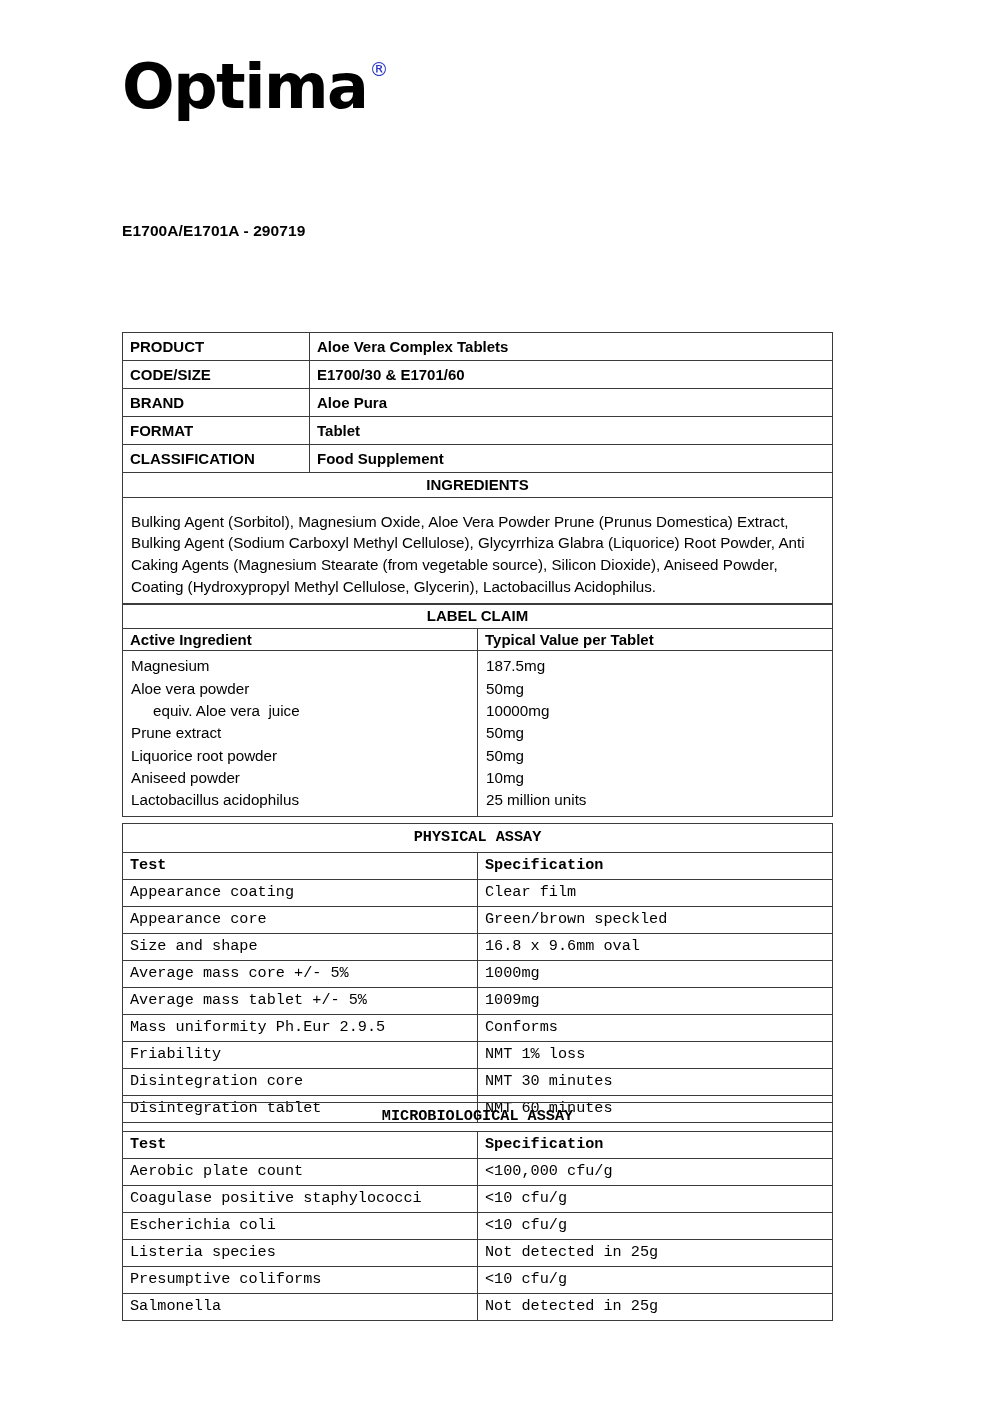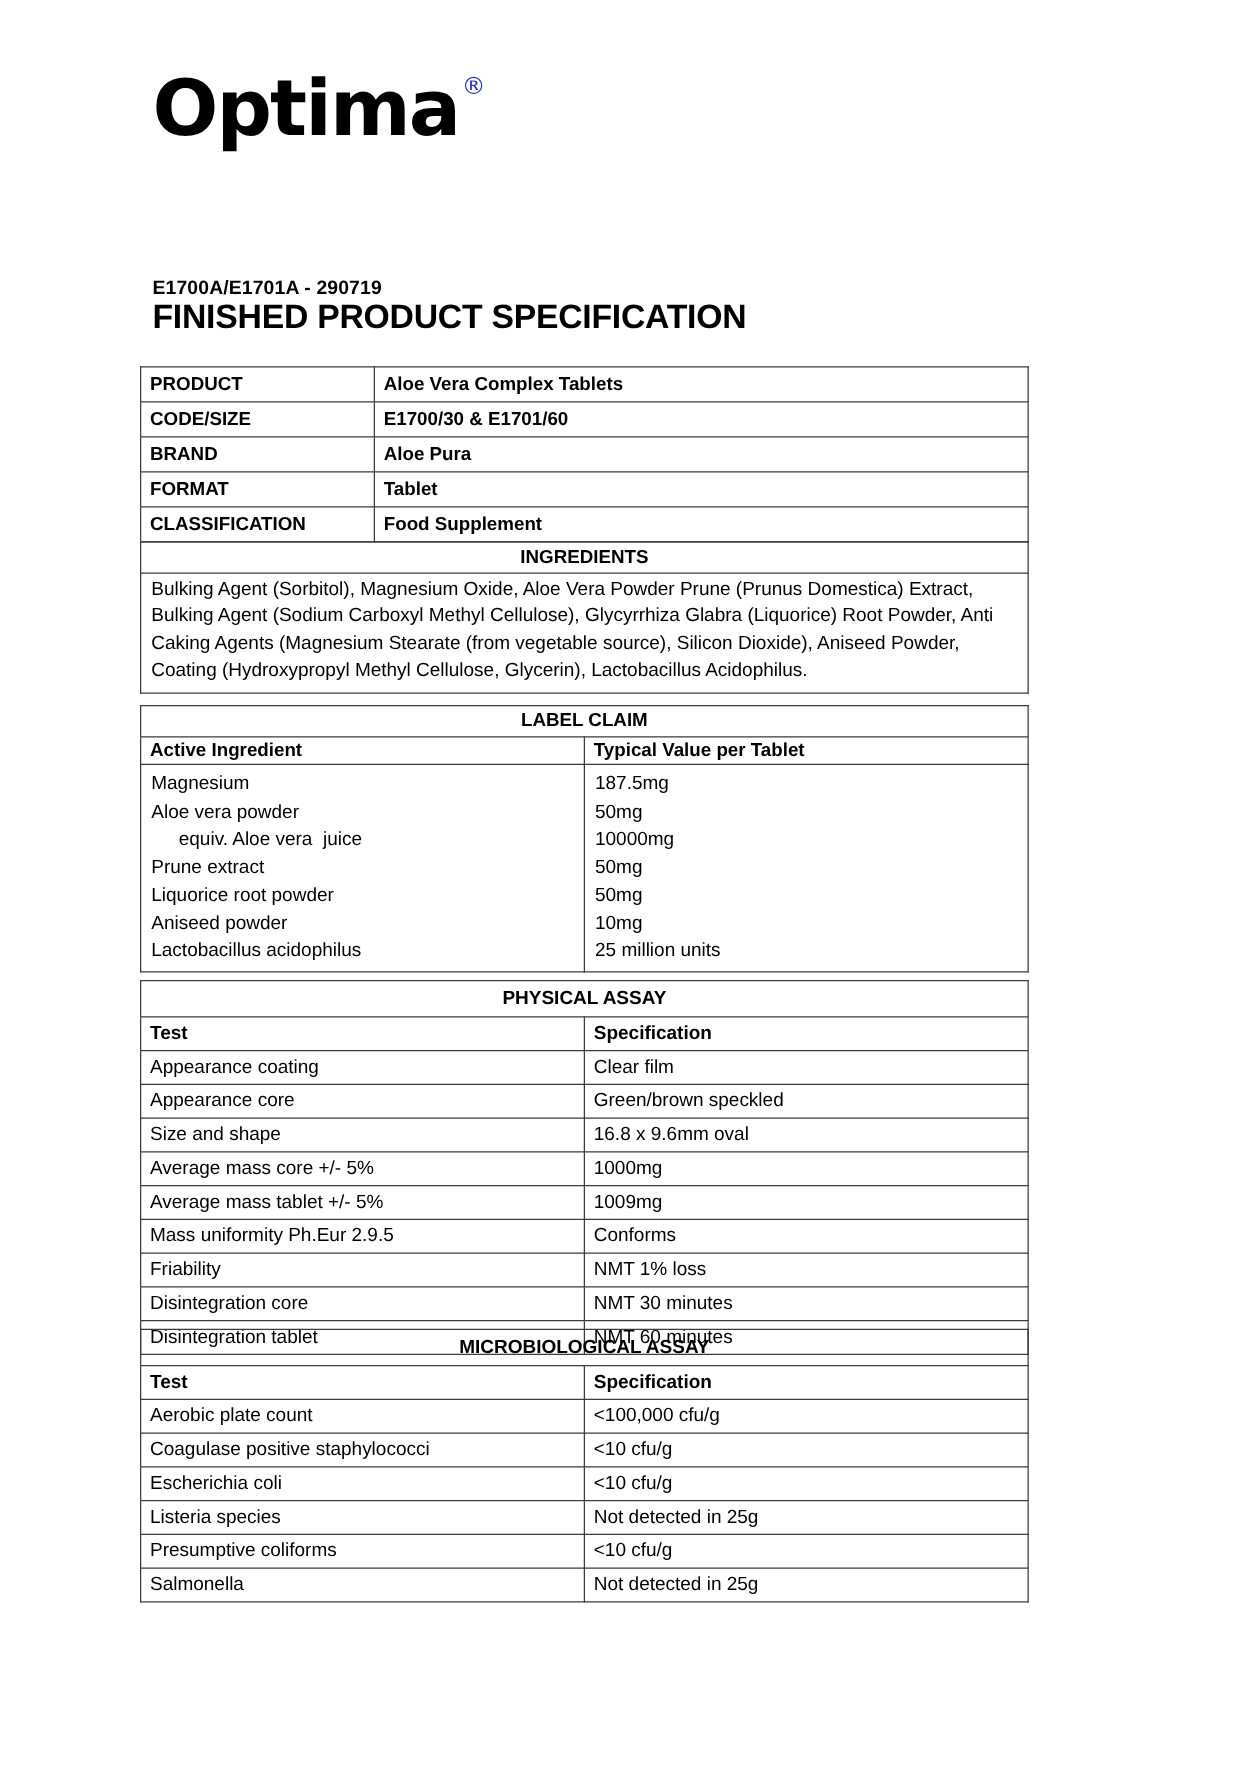--- a/index.html
+++ b/index.html
@@ -69,25 +69,26 @@
     top: 238px;
     font-size: 27px;
     font-weight: 700;
     letter-spacing: -0.2px;
     white-space: nowrap;
   }
 
   
   .tbl {
     position: absolute;
-    left: 112px;
+    left: 122px;
     width: 711px;
     border-collapse: collapse;
     table-layout: fixed;
     font-size: 15px;
+    margin-top: 39px;
   }
   .tbl td, .tbl th {
     border: 1px solid #3b3b3b;
     padding: 2px 7px;
     vertical-align: middle;
     text-align: left;
     font-weight: 400;
     line-height: 1.18;
   }
   .section-title td {
@@ -102,55 +103,54 @@
 
   
   #product-table { top: 293px; }
   #product-table td { font-weight: 700; height: 23px; font-size: 15px; }
   #product-table td.k { width: 172px; }
 
   
   #ingredients-table { top: 433px; }
   #ingredients-table .ing-body td {
     line-height: 1.43;
-    padding: 2px 8px 6px 8px;
+    padding: 13px 8px 6px 8px;
     font-size: 15.2px;
   }
 
   
   #labelclaim-table { top: 564px; border-radius: 24px; }
   #labelclaim-table td.c1 { width: 378px; }
   #labelclaim-table .lc-body td {
     padding: 4px 8px 4px 8px;
     line-height: 1.47;
     font-size: 15.2px;
     vertical-align: top;
   }
   #labelclaim-table .lc-body .indent { padding-left: 22px; display: block; }
   #labelclaim-table .lc-body .line { display: block; white-space: pre; }
 
   
-  .assay td { height: 22px; font-size: 15.2px; }
+  .assay td { height: 22px; font-size: 15.2px; font-family: Liberation Mono, monospace; }
   .assay td.c1 { width: 378px; }
   #physical-table { top: 784px; }
   #micro-table { top: 1063px; }
 </style>
 </head>
 <body>
 
 <div class="page">
 
   <div class="logo-block">
     <span class="logo-word">Optima</span>
     <span class="logo-reg">®</span>
   </div>
 
   <div class="doc-code">E1700A/E1701A - 290719</div>
 
-  <div class="doc-title">FINISHED PRODUCT SPECIFICATION</div>
 
   <table class="tbl" id="product-table">
     <tbody>
       <tr>
         <td class="k">PRODUCT</td>
         <td>Aloe Vera Complex Tablets</td>
       </tr>
       <tr>
         <td class="k">CODE/SIZE</td>
         <td>E1700/30 &amp; E1701/60</td>

